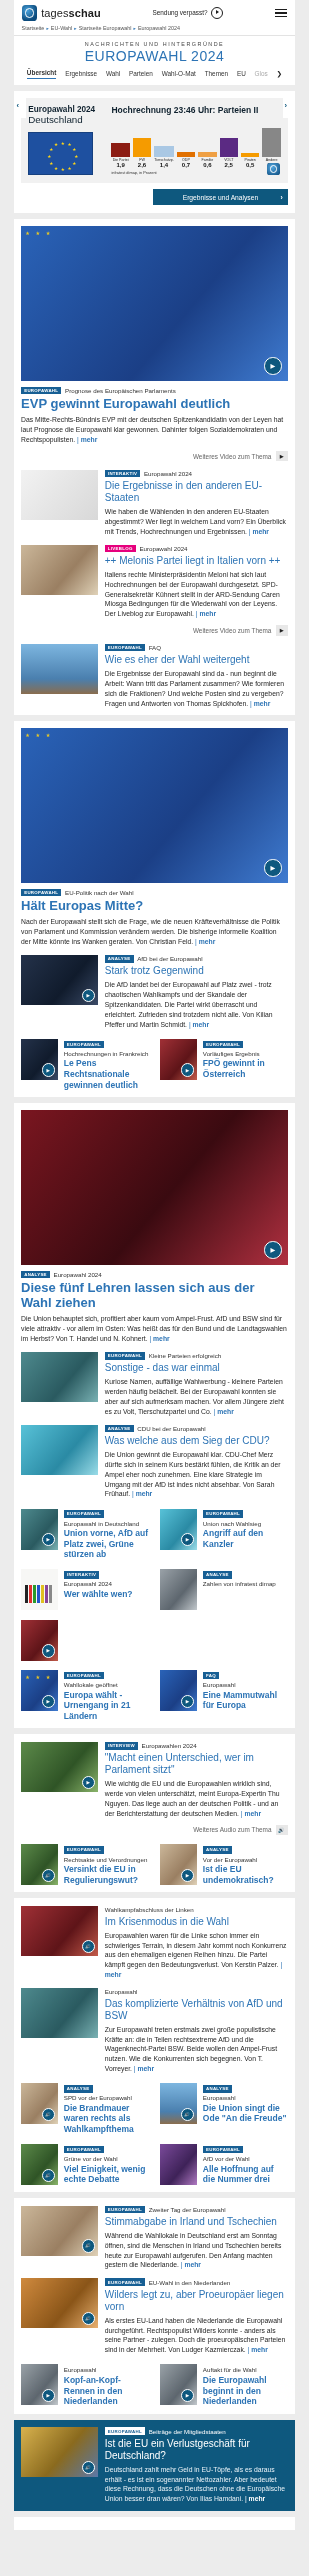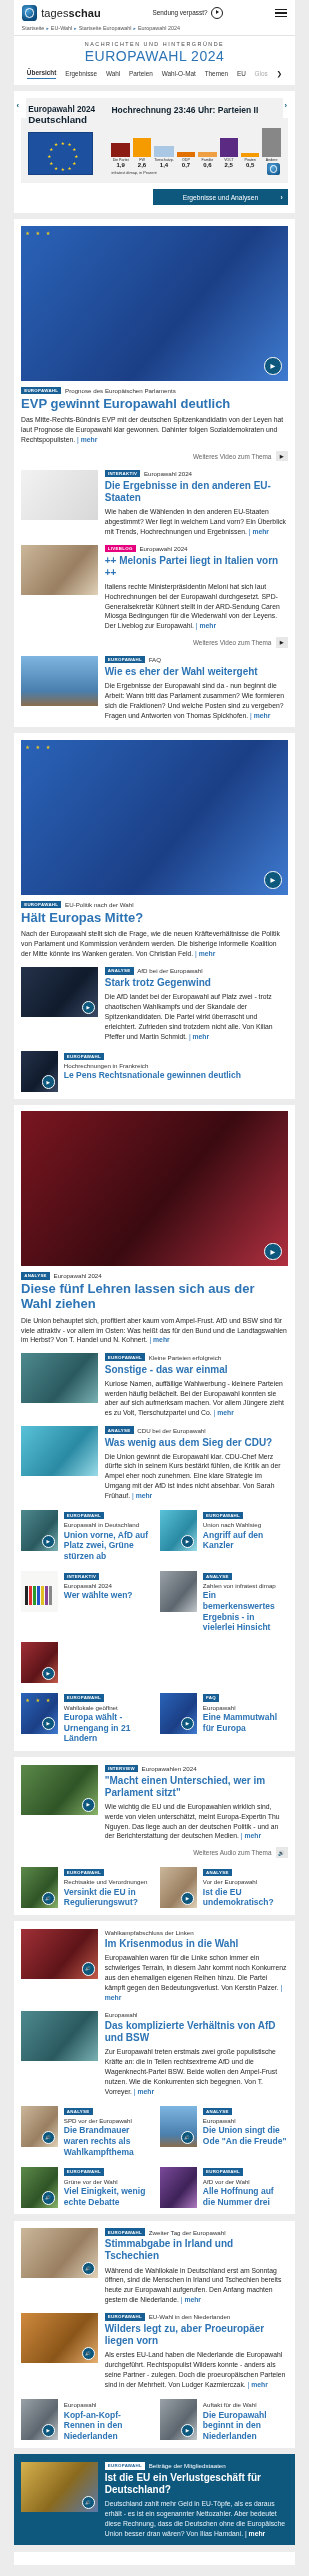--- a/index.html
+++ b/index.html
@@ -27,21 +27,21 @@
   .tab{cursor:pointer;padding-bottom:1.5px;white-space:nowrap}
   .tab.on{font-weight:bold;border-bottom:1.5px solid #2d74b5}
   .tab.fade{color:#aaa}
   .chev{color:#1d1d1d;font-weight:bold;font-size:6.7px}
   
   .card{background:#fff;margin:6.2px 14.4px;padding:6.7px;position:relative}
   .card.dark{background:#0e587e;color:#fff}
   .widget{background:#f1f1f1;padding:7.2px;display:flex;gap:5.2px}
   .wleft{width:78px;flex:none}
   .wl1{font-size:8.2px;font-weight:bold;color:#10222f}
-  .wl2{font-size:9.8px;font-weight:bold;color:#10222f;margin-bottom:7.2px}
+  .wl2{font-size:9.8px;font-weight:normal;color:#10222f;margin-bottom:7.2px}
   .euflag{width:63px;height:41px;background:#1e50a0;position:relative;border:0.5px solid #16407f}
   .euflag span{position:absolute;left:50%;top:50%;color:#ffd617;font-size:4.6px;transform-origin:0 0}
   .wright{flex:1;position:relative}
   .ctitle{font-size:8.5px;font-weight:bold;color:#10222f;margin:0 0 2.1px}
   .bars{display:flex;align-items:flex-end;gap:3.1px;height:40px;margin-top:13.4px}
   .bcol{flex:1;display:flex;flex-direction:column;justify-content:flex-end;align-items:center}
   .bar{width:100%;}
   .bname{font-size:3.6px;color:#222;margin-top:1.5px;white-space:nowrap}
   .bval{font-size:6px;font-weight:bold;color:#111}
   .src{font-size:3.9px;color:#333;margin-top:2.1px}
@@ -59,21 +59,21 @@
   .thumb.hero .ovl{width:15.5px;height:15.5px;right:6.2px;bottom:6.2px;font-size:6.2px}
   .row{display:flex;gap:6.7px;margin-top:8.2px}
   .row:first-child{margin-top:1px}
   .tagrow{display:flex;align-items:center;gap:3.6px;margin-bottom:2.6px}
   .tag{font-size:4.4px;font-weight:bold;letter-spacing:0.3px;color:#fff;background:#175f94;padding:1.3px 3.1px;text-transform:uppercase}
   .tag.mag{background:#e6007d}
   .dark .tag{background:#fff;color:#175f94}
   .kick{font-size:6.2px;color:#333}
   .dark .kick{color:#fff}
   h2.head{font-size:13px;color:#2d74b5;margin:0 0 3.6px;font-weight:bold;line-height:1.15}
-  h3.head{font-size:10px;color:#2d74b5;margin:0 0 3.1px;font-weight:bold;line-height:1.2}
+  h3.head{font-size:10px;color:#2d74b5;margin:0 0 3.1px;font-weight:normal;line-height:1.2}
   h4.head{font-size:8.5px;color:#2d74b5;margin:0;font-weight:bold;line-height:1.25}
   .dark h2.head,.dark h3.head{color:#fff}
   .txt{font-size:6.8px;line-height:1.45;color:#1f1f1f;margin:0}
   .dark .txt{color:#eaf2f7}
   .txt .mehr{color:#2d74b5;font-weight:bold;white-space:nowrap}
   .txt .pipe{color:#2d74b5;font-weight:normal}
   .dark .txt .mehr,.dark .txt .pipe{color:#fff}
   .cols{display:flex;gap:11.3px;margin-top:9.3px}
   .col{flex:1;display:flex;gap:5.7px}
   .ccontent .kick{margin:2.1px 0 1.5px}
@@ -301,20 +301,26 @@
           <p class="txt">Die AfD landet bei der Europawahl auf Platz zwei - trotz chaotischen Wahlkampfs und der Skandale der Spitzenkandidaten. Die Partei wirkt überrascht und erleichtert. Zufrieden sind trotzdem nicht alle. Von Kilian Pfeffer und Martin Schmidt. <span class="pipe"> | </span><span class="mehr">mehr</span></p>
         </div>
       </div>
       <div class="cols">
         <div class="col">
           <div class="thumb sm ph-dark">
             <span class="ovl">▶</span>
           </div>
           <div class="ccontent"><span class="tag">EUROPAWAHL</span><div class="kick">Hochrechnungen in Frankreich</div><h4 class="head">Le Pens Rechtsnationale gewinnen deutlich</h4></div>
         </div>
+        <div class="col">
+          <div class="thumb sm ph-red">
+            <span class="ovl">▶</span>
+          </div>
+          <div class="ccontent"><span class="tag">EUROPAWAHL</span><div class="kick">Vorläufiges Ergebnis</div><h4 class="head">FPÖ gewinnt in Österreich</h4></div>
+        </div>
       </div>
     </section>
     <section class="card">
       <div>
         <div class="thumb hero ph-darkred">
           <span class="ovl">▶</span>
         </div>
         <div class="story">
           <div class="tagrow">
             <span class="tag">ANALYSE</span>
@@ -335,21 +341,21 @@
           <p class="txt">Kuriose Namen, auffällige Wahlwerbung - kleinere Parteien werden häufig belächelt. Bei der Europawahl konnten sie aber auf sich aufmerksam machen. Vor allem Jüngere zieht es zu Volt, Tierschutzpartei und Co. <span class="pipe"> | </span><span class="mehr">mehr</span></p>
         </div>
       </div>
       <div class="row">
         <div class="thumb med ph-cyan"></div>
         <div class="mcontent">
           <div class="tagrow">
             <span class="tag">ANALYSE</span>
             <span class="kick">CDU bei der Europawahl</span>
           </div>
-          <h3 class="head">Was wenig aus dem Sieg der CDU?</h3>
+          <h3 class="head">Was welche aus dem Sieg der CDU?</h3>
           <p class="txt">Die Union gewinnt die Europawahl klar. CDU-Chef Merz dürfte sich in seinem Kurs bestärkt fühlen, die Kritik an der Ampel eher noch zunehmen. Eine klare Strategie im Umgang mit der AfD ist indes nicht absehbar. Von Sarah Frühauf. <span class="pipe"> | </span><span class="mehr">mehr</span></p>
         </div>
       </div>
       <div class="cols">
         <div class="col">
           <div class="thumb sm ph-teal">
             <span class="ovl">▶</span>
           </div>
           <div class="ccontent"><span class="tag">EUROPAWAHL</span><div class="kick">Europawahl in Deutschland</div><h4 class="head">Union vorne, AfD auf Platz zwei, Grüne stürzen ab</h4></div>
         </div>
@@ -360,21 +366,21 @@
           <div class="ccontent"><span class="tag">EUROPAWAHL</span><div class="kick">Union nach Wahlsieg</div><h4 class="head">Angriff auf den Kanzler</h4></div>
         </div>
       </div>
       <div class="cols">
         <div class="col">
           <div class="thumb sm ph-chart minibars"></div>
           <div class="ccontent"><span class="tag">INTERAKTIV</span><div class="kick">Europawahl 2024</div><h4 class="head">Wer wählte wen?</h4></div>
         </div>
         <div class="col">
           <div class="thumb sm ph-gray"></div>
-          <div class="ccontent"><span class="tag">ANALYSE</span><div class="kick">Zahlen von infratest dimap</div><h4 class="head">Ein bemerkenswertes Ergebnis - in vielerlei Hinsicht</h4></div>
+          <div class="ccontent"><span class="tag">ANALYSE</span><div class="kick">Zahlen von infratest dimap</div></div>
         </div>
       </div>
       <div class="cols">
         <div class="col">
           <div class="thumb sm ph-red">
             <span class="ovl">▶</span>
           </div>
         </div>
       </div>
       <div class="cols">

